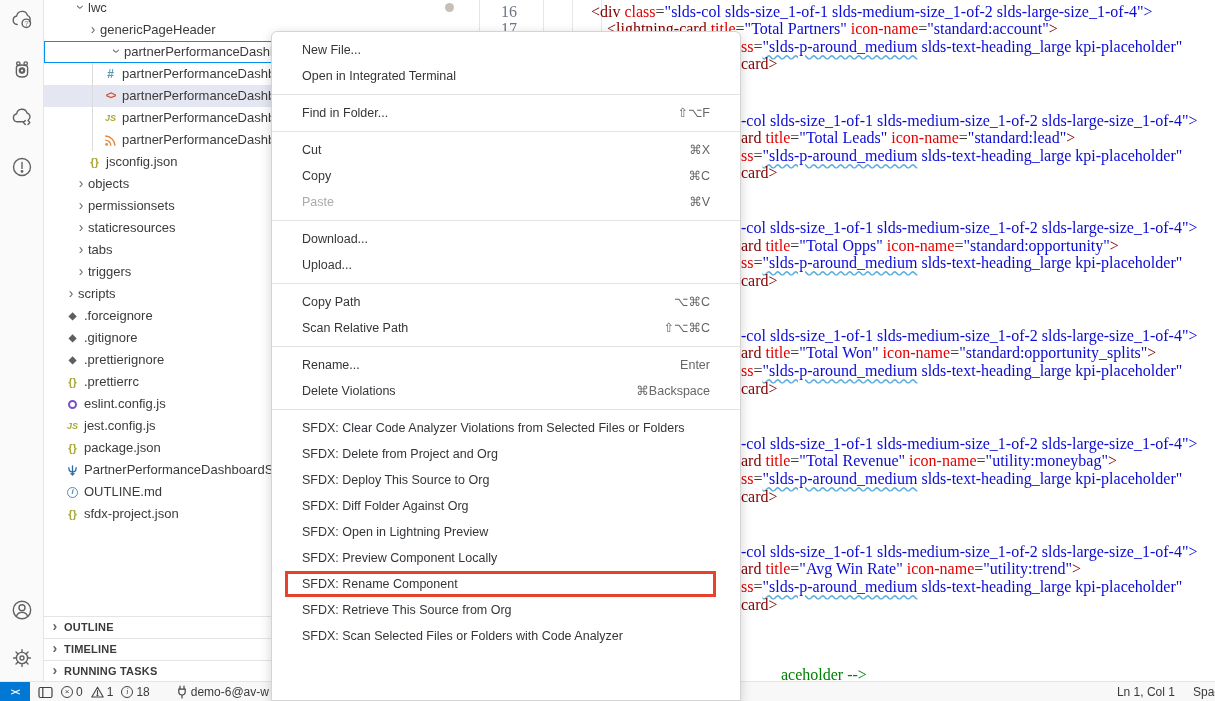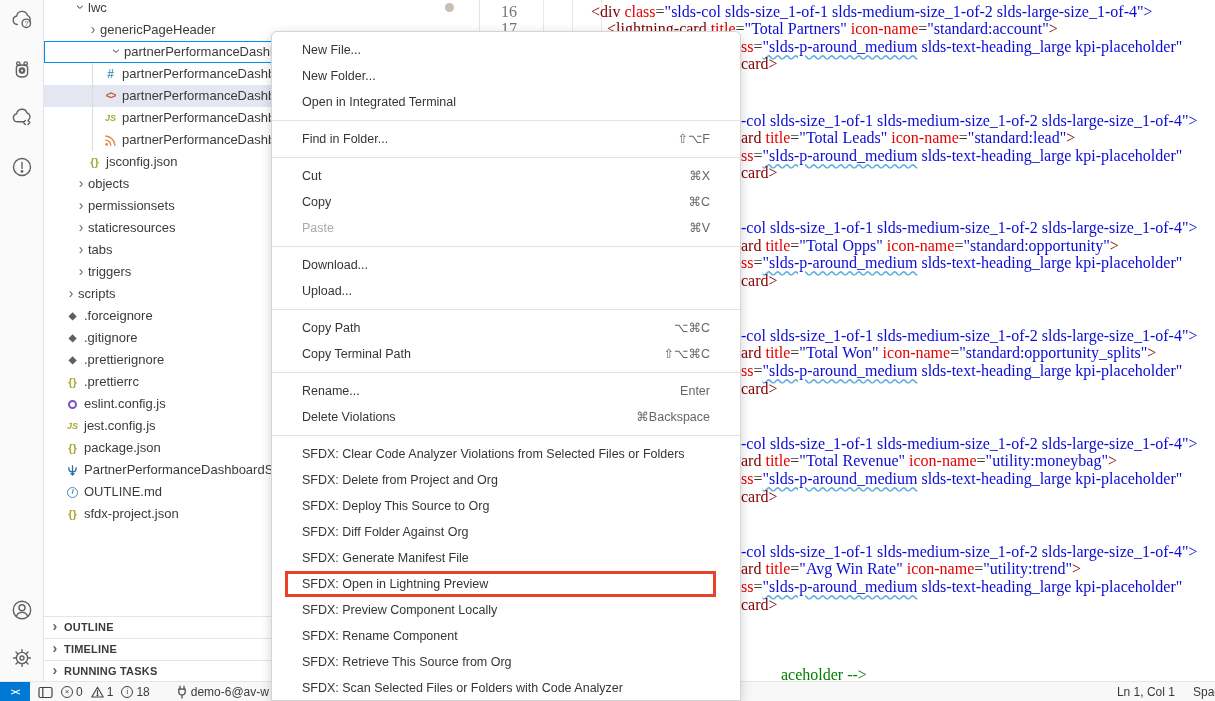--- a/index.html
+++ b/index.html
@@ -337,23 +337,20 @@
       <span>Ln 1, Col 1</span>
       <span>Space</span>
     </div>
   </div>
 
   <div id="context-menu">
       <div class="mi">
         <span class="lbl">New File...</span>
       </div>
       <div class="mi">
-        <span class="lbl">New Folder...</span>
-      </div>
-      <div class="mi">
         <span class="lbl">Open in Integrated Terminal</span>
       </div>
       <div class="msep"></div>
       <div class="mi">
         <span class="lbl">Find in Folder...</span>
         <span class="kb">⇧⌥F</span>
       </div>
       <div class="msep"></div>
       <div class="mi">
         <span class="lbl">Cut</span>
@@ -373,21 +370,21 @@
       </div>
       <div class="mi">
         <span class="lbl">Upload...</span>
       </div>
       <div class="msep"></div>
       <div class="mi">
         <span class="lbl">Copy Path</span>
         <span class="kb">⌥⌘C</span>
       </div>
       <div class="mi">
-        <span class="lbl">Copy Terminal Path</span>
+        <span class="lbl">Scan Relative Path</span>
         <span class="kb">⇧⌥⌘C</span>
       </div>
       <div class="msep"></div>
       <div class="mi">
         <span class="lbl">Rename...</span>
         <span class="kb">Enter</span>
       </div>
       <div class="mi">
         <span class="lbl">Delete Violations</span>
         <span class="kb">⌘Backspace</span>
@@ -399,23 +396,20 @@
       <div class="mi">
         <span class="lbl">SFDX: Delete from Project and Org</span>
       </div>
       <div class="mi">
         <span class="lbl">SFDX: Deploy This Source to Org</span>
       </div>
       <div class="mi">
         <span class="lbl">SFDX: Diff Folder Against Org</span>
       </div>
       <div class="mi">
-        <span class="lbl">SFDX: Generate Manifest File</span>
-      </div>
-      <div class="mi">
         <span class="lbl">SFDX: Open in Lightning Preview</span>
       </div>
       <div class="mi">
         <span class="lbl">SFDX: Preview Component Locally</span>
       </div>
       <div class="mi">
         <span class="lbl">SFDX: Rename Component</span>
       </div>
       <div class="mi">
         <span class="lbl">SFDX: Retrieve This Source from Org</span>

